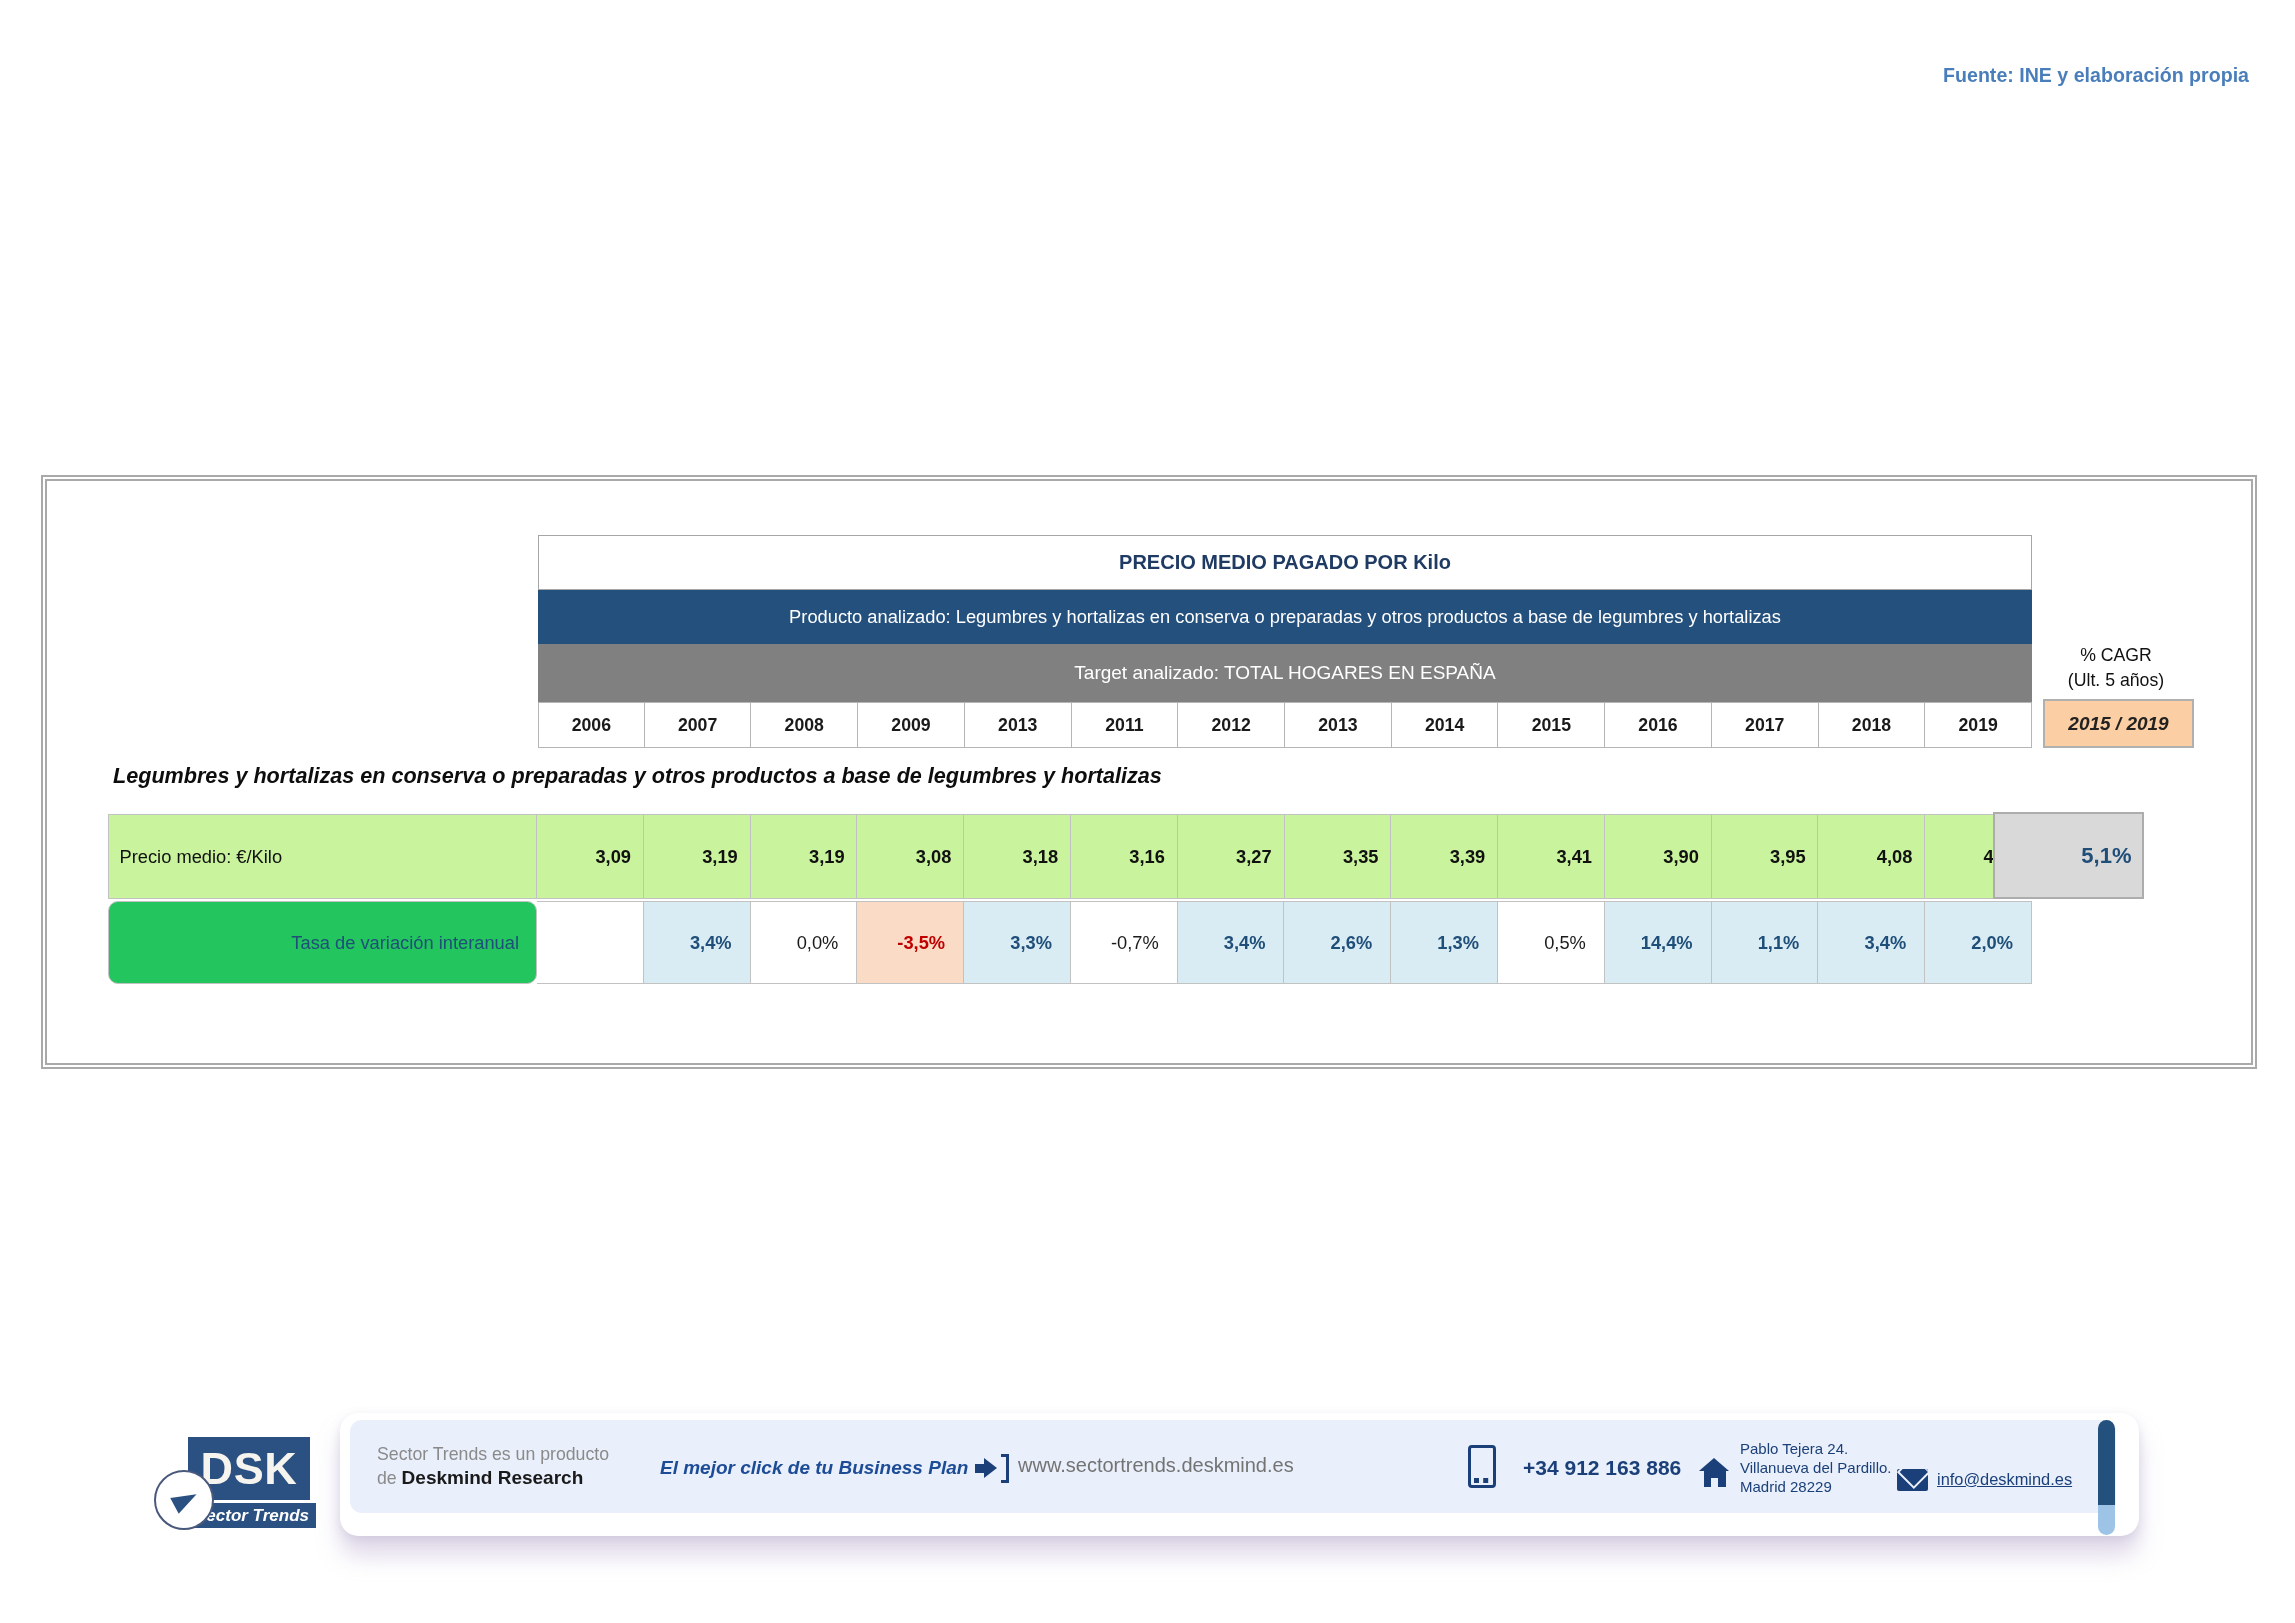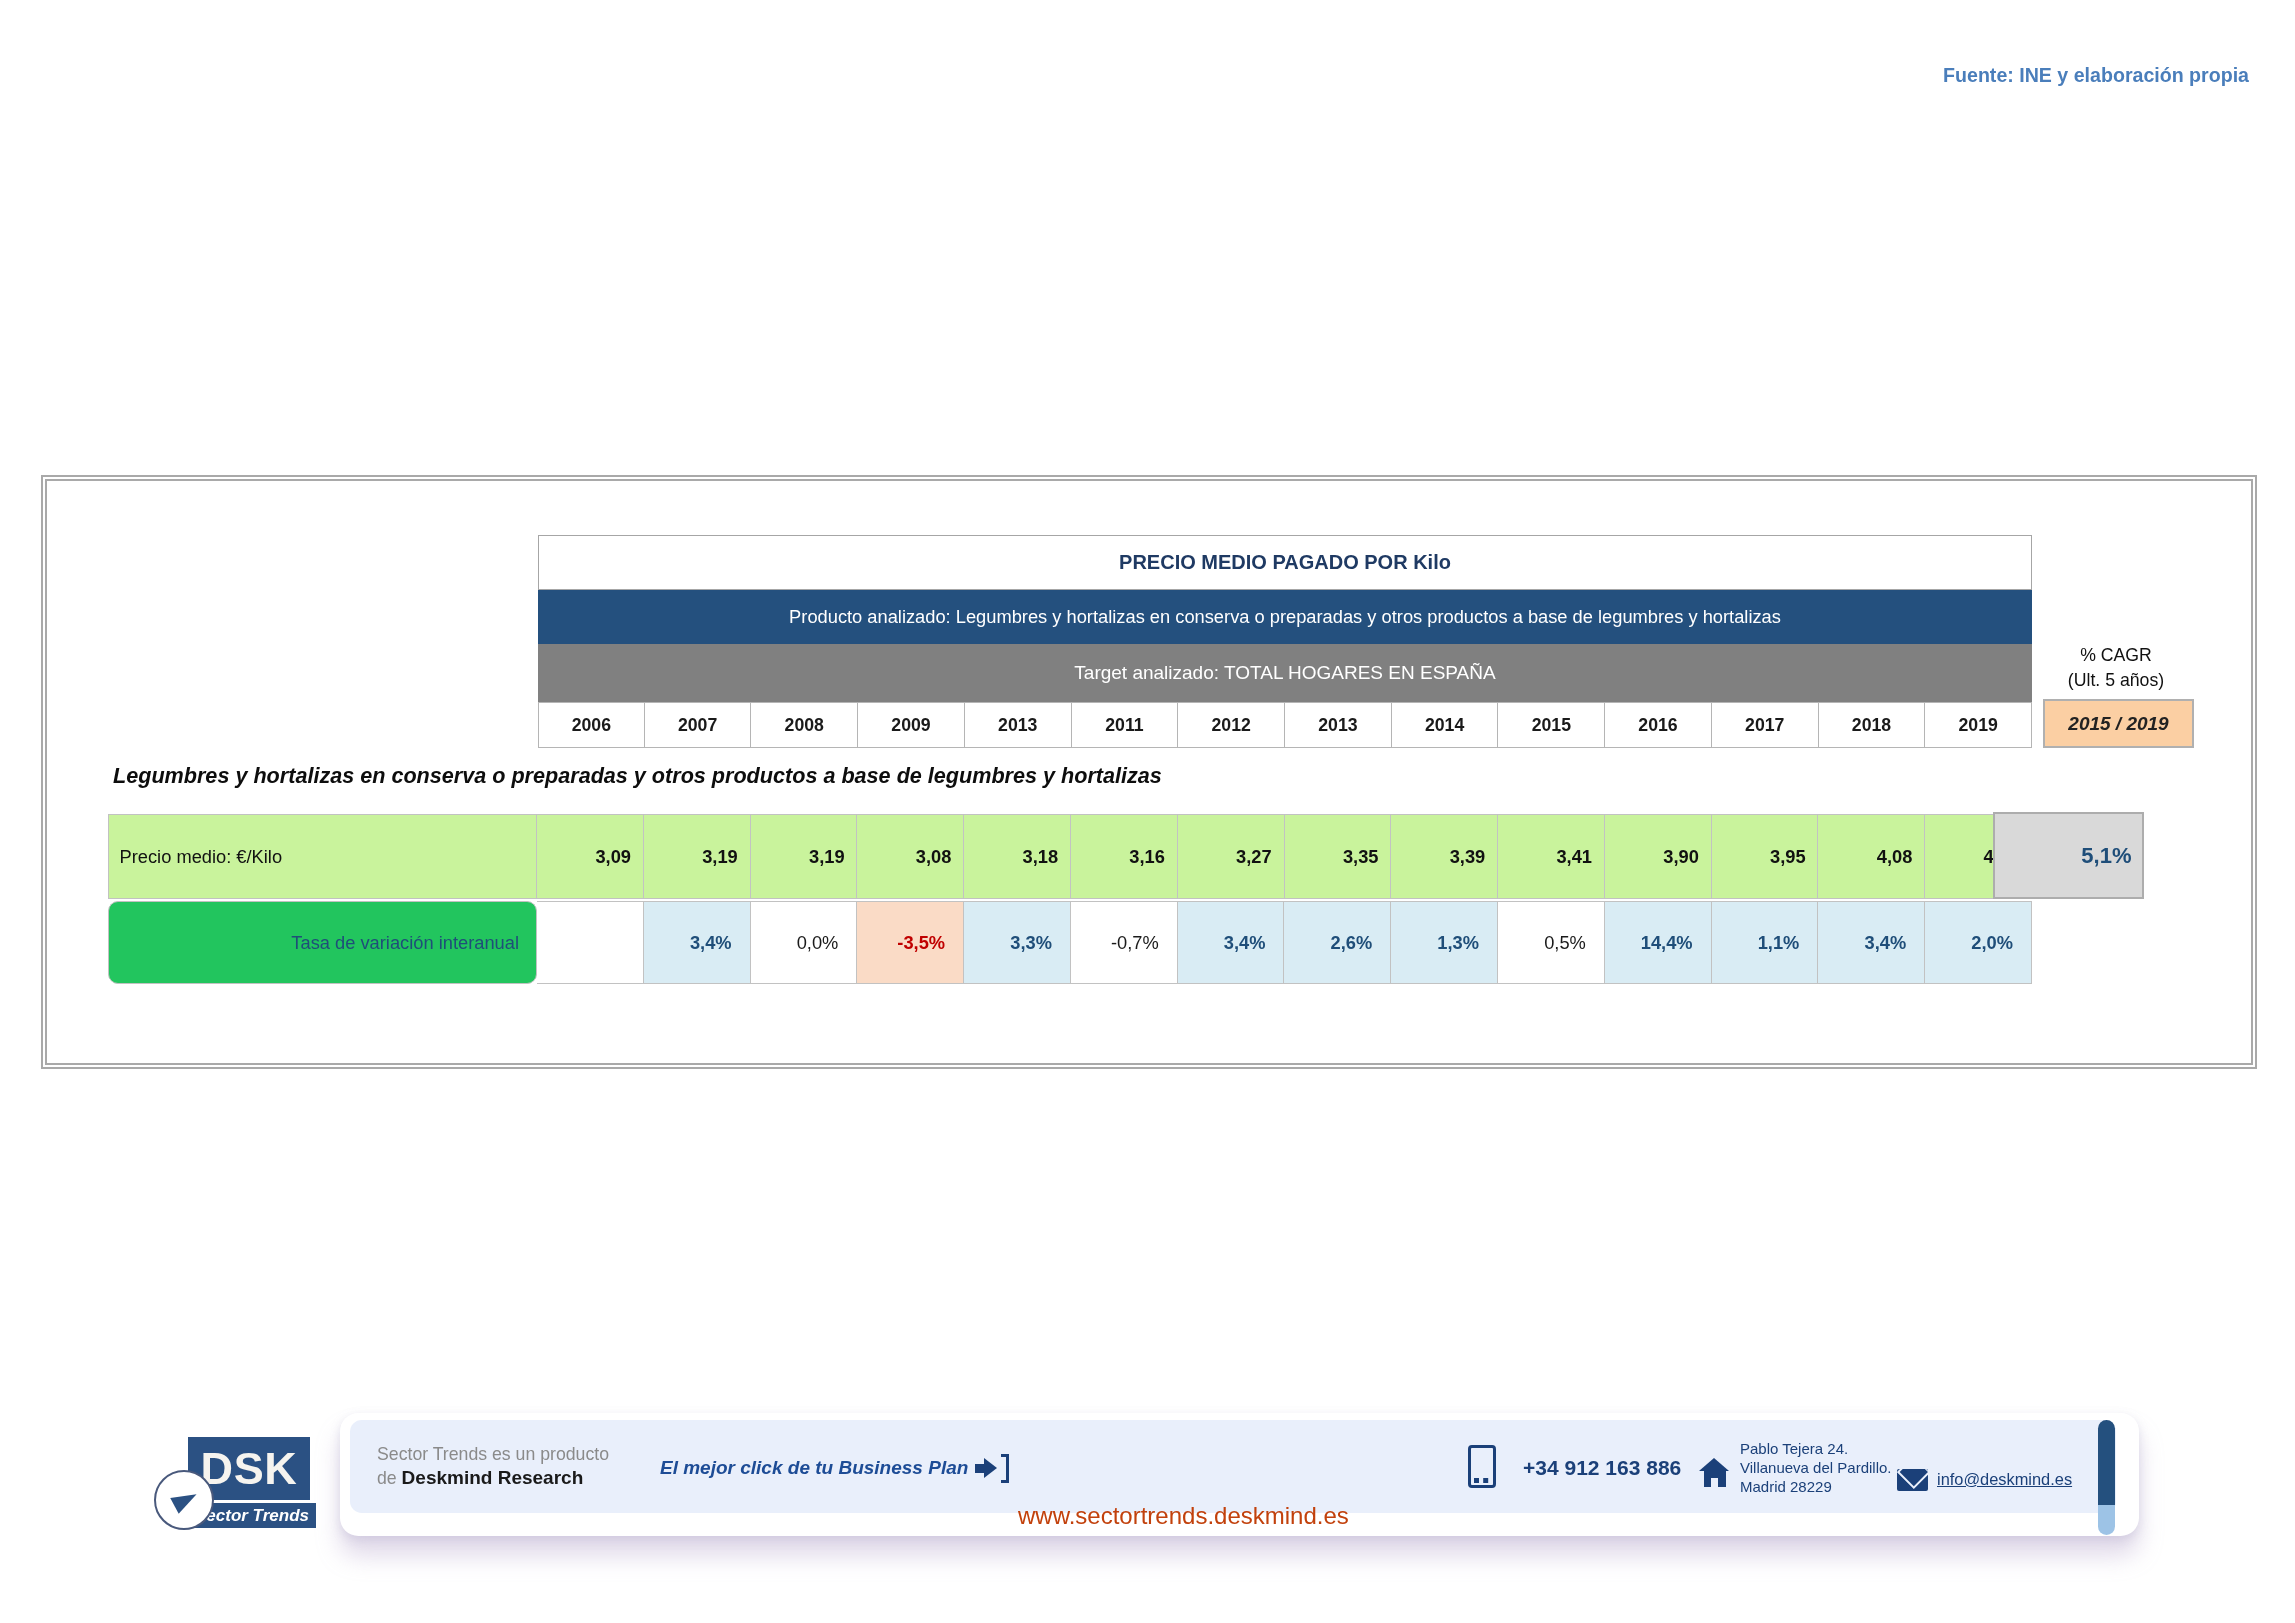--- a/index.html
+++ b/index.html
@@ -90,21 +90,21 @@
                  display: flex; align-items: center; justify-content: center; }
   .plane { width: 0; height: 0; border-left: 25px solid #2b5183;
            border-top: 9.2px solid transparent; border-bottom: 9.2px solid transparent;
            transform: rotate(-28deg); margin-left: 2.6px; }
 
   
   .f-tagline { position: absolute; left: 377px; top: 1443px; font-size: 17.7px; color: #8a8a8a; line-height: 23px; }
   .f-brand { color: #1a1a1a; font-weight: bold; font-size: 19px; }
   .f-slogan { position: absolute; left: 660px; top: 1457px; font-size: 19px; font-weight: bold;
               font-style: italic; color: #1d4c96; }
-  .f-url { position: absolute; left: 1018px; top: 1454px; font-size: 24px; color: #c2410c; margin-top: 48px; }
+  .f-url { position: absolute; left: 1018px; top: 1454px; font-size: 20px; color: #737373; }
   .f-phone { position: absolute; left: 1507px; top: 1456px; font-size: 21px; font-weight: bold; color: #1b4079; margin-left: 16px; }
   .f-address { position: absolute; left: 1740px; top: 1439px; font-size: 15px; color: #1b4079; line-height: 19px; }
   .f-email { position: absolute; left: 1937px; top: 1470px; font-size: 16.4px; color: #1b4079; text-decoration: underline; }
 
   
   .icon-link-arrow { position: absolute; left: 975px; top: 1454px; width: 37px; height: 29px; }
   .icon-link-arrow .shaft { position: absolute; left: 0; top: 9.8px; width: 10.5px; height: 9.2px; background: #1b4079; }
   .icon-link-arrow .head { position: absolute; left: 9.2px; top: 3.9px; width: 0; height: 0;
                            border-left: 13px solid #1b4079; border-top: 10.5px solid transparent; border-bottom: 10.5px solid transparent; }
   .icon-link-arrow .bracket { position: absolute; left: 26px; top: 0; width: 7.9px; height: 29px;

